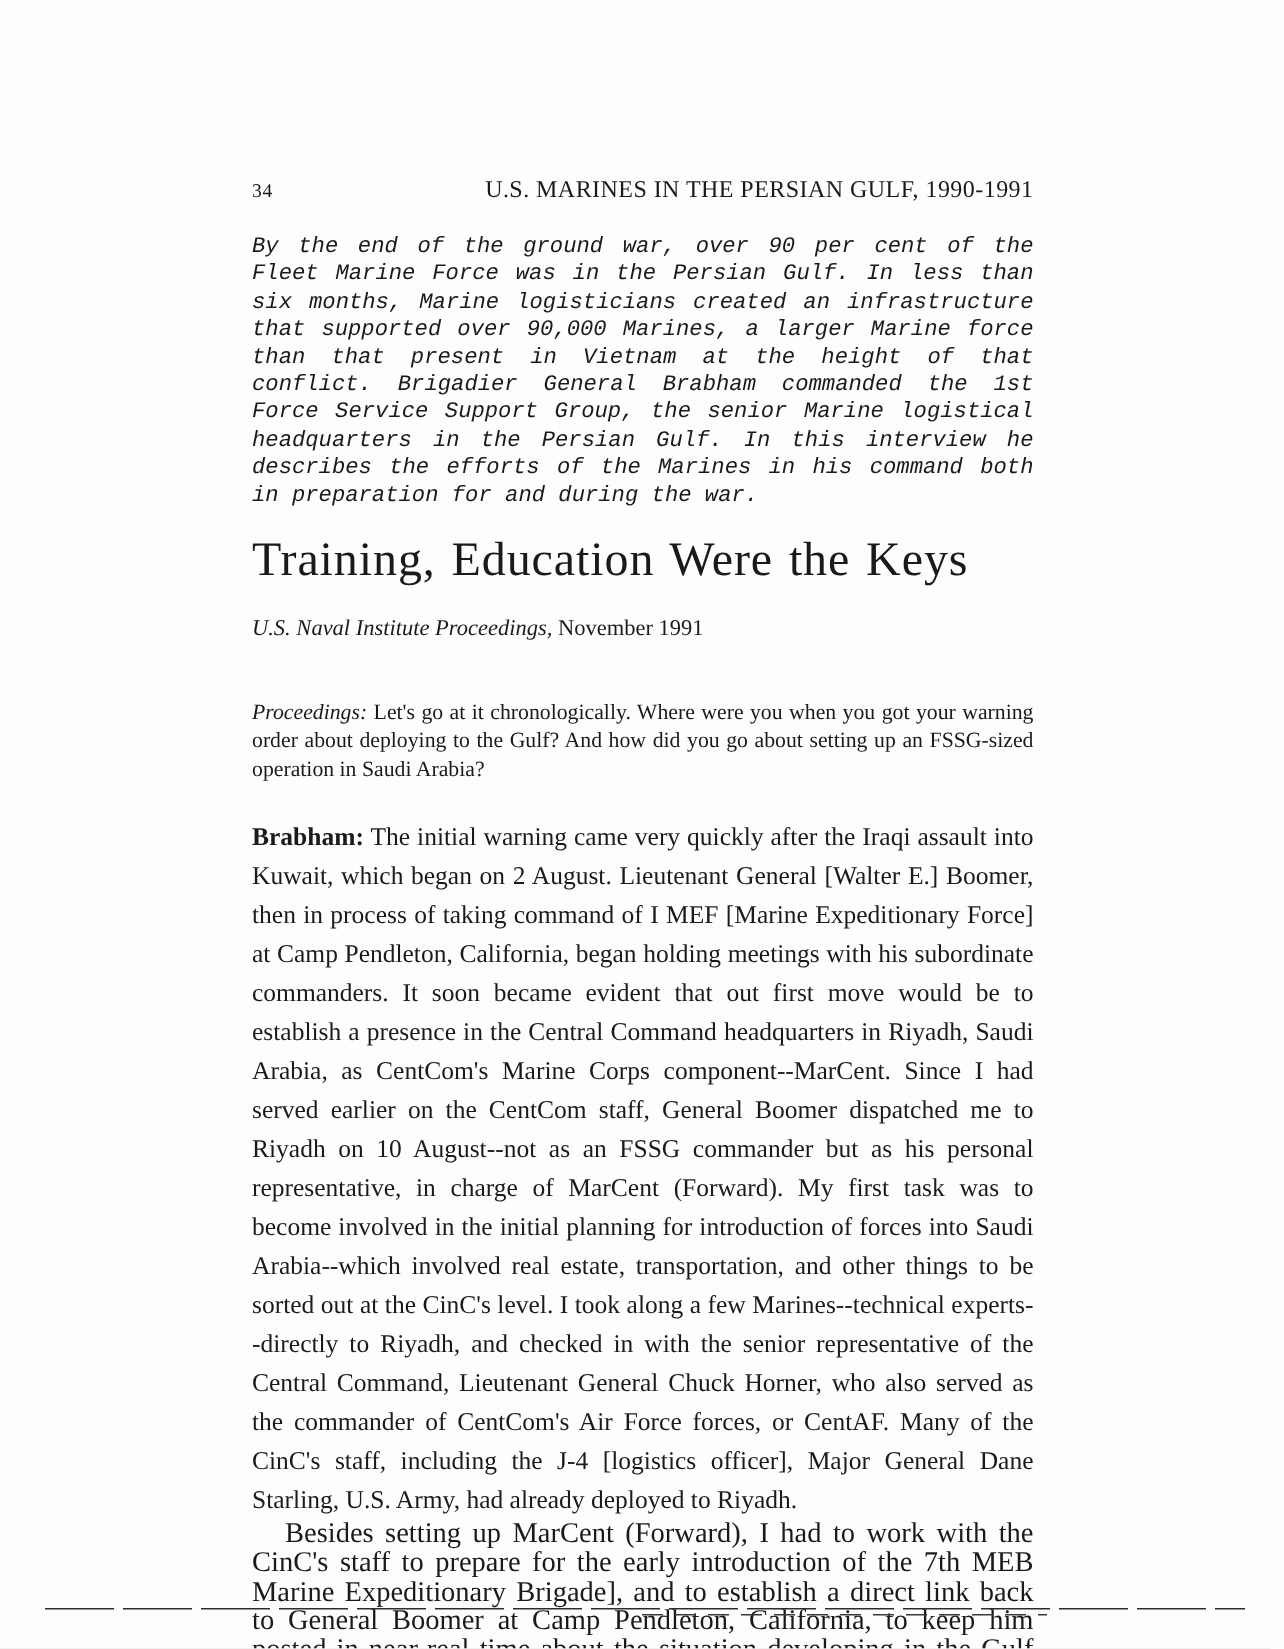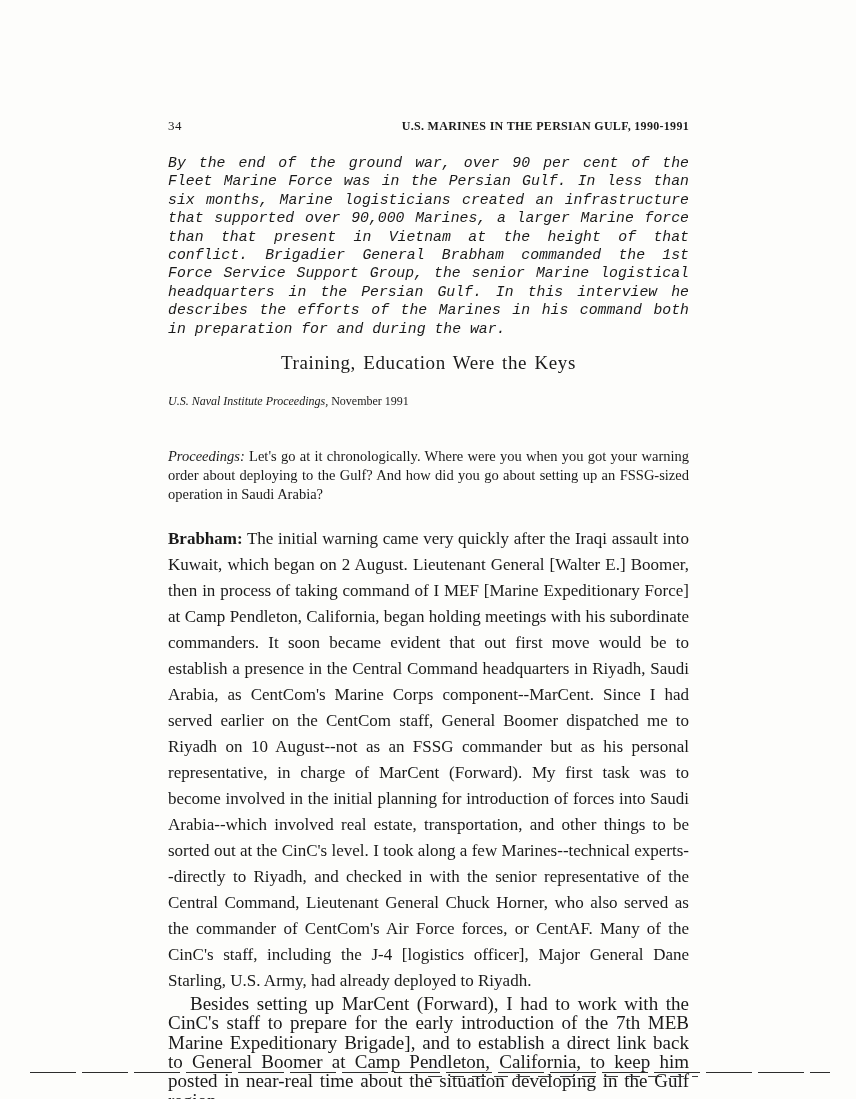--- a/index.html
+++ b/index.html
@@ -27,47 +27,46 @@
     display: flex;
     justify-content: space-between;
     align-items: baseline;
     margin-bottom: 20px;
   }
   .page-number {
     font-size: 13px;
     letter-spacing: 0.5px;
   }
   .running-header {
-    font-size: 12px;
-    font-weight: bold;
+    font-size: 16px;
+    font-weight: normal;
     letter-spacing: 0.3px;
   }
   .intro {
     margin: 0;
     font-style: italic;
     font-size: 14.8px;
     line-height: 18.4px;
     text-align: justify;
     font-family: Liberation Mono, monospace;
   }
   .article-title {
     margin: 14px 0 0 0;
-    font-size: 19px;
+    font-size: 32px;
     font-weight: normal;
     letter-spacing: 0.6px;
     word-spacing: 2px;
-    text-align: center;
   }
   .byline {
     margin: 26px 0 0 0;
     font-size: 15px;
   }
   .source-line {
     margin: 20px 0 0 0;
-    font-size: 12px;
+    font-size: 15px;
   }
   .italic { font-style: italic; }
   .bold { font-weight: bold; }
   .question {
     margin: 38px 0 0 0;
     font-size: 14.5px;
     line-height: 19px;
     text-align: justify;
   }
   .answer {

